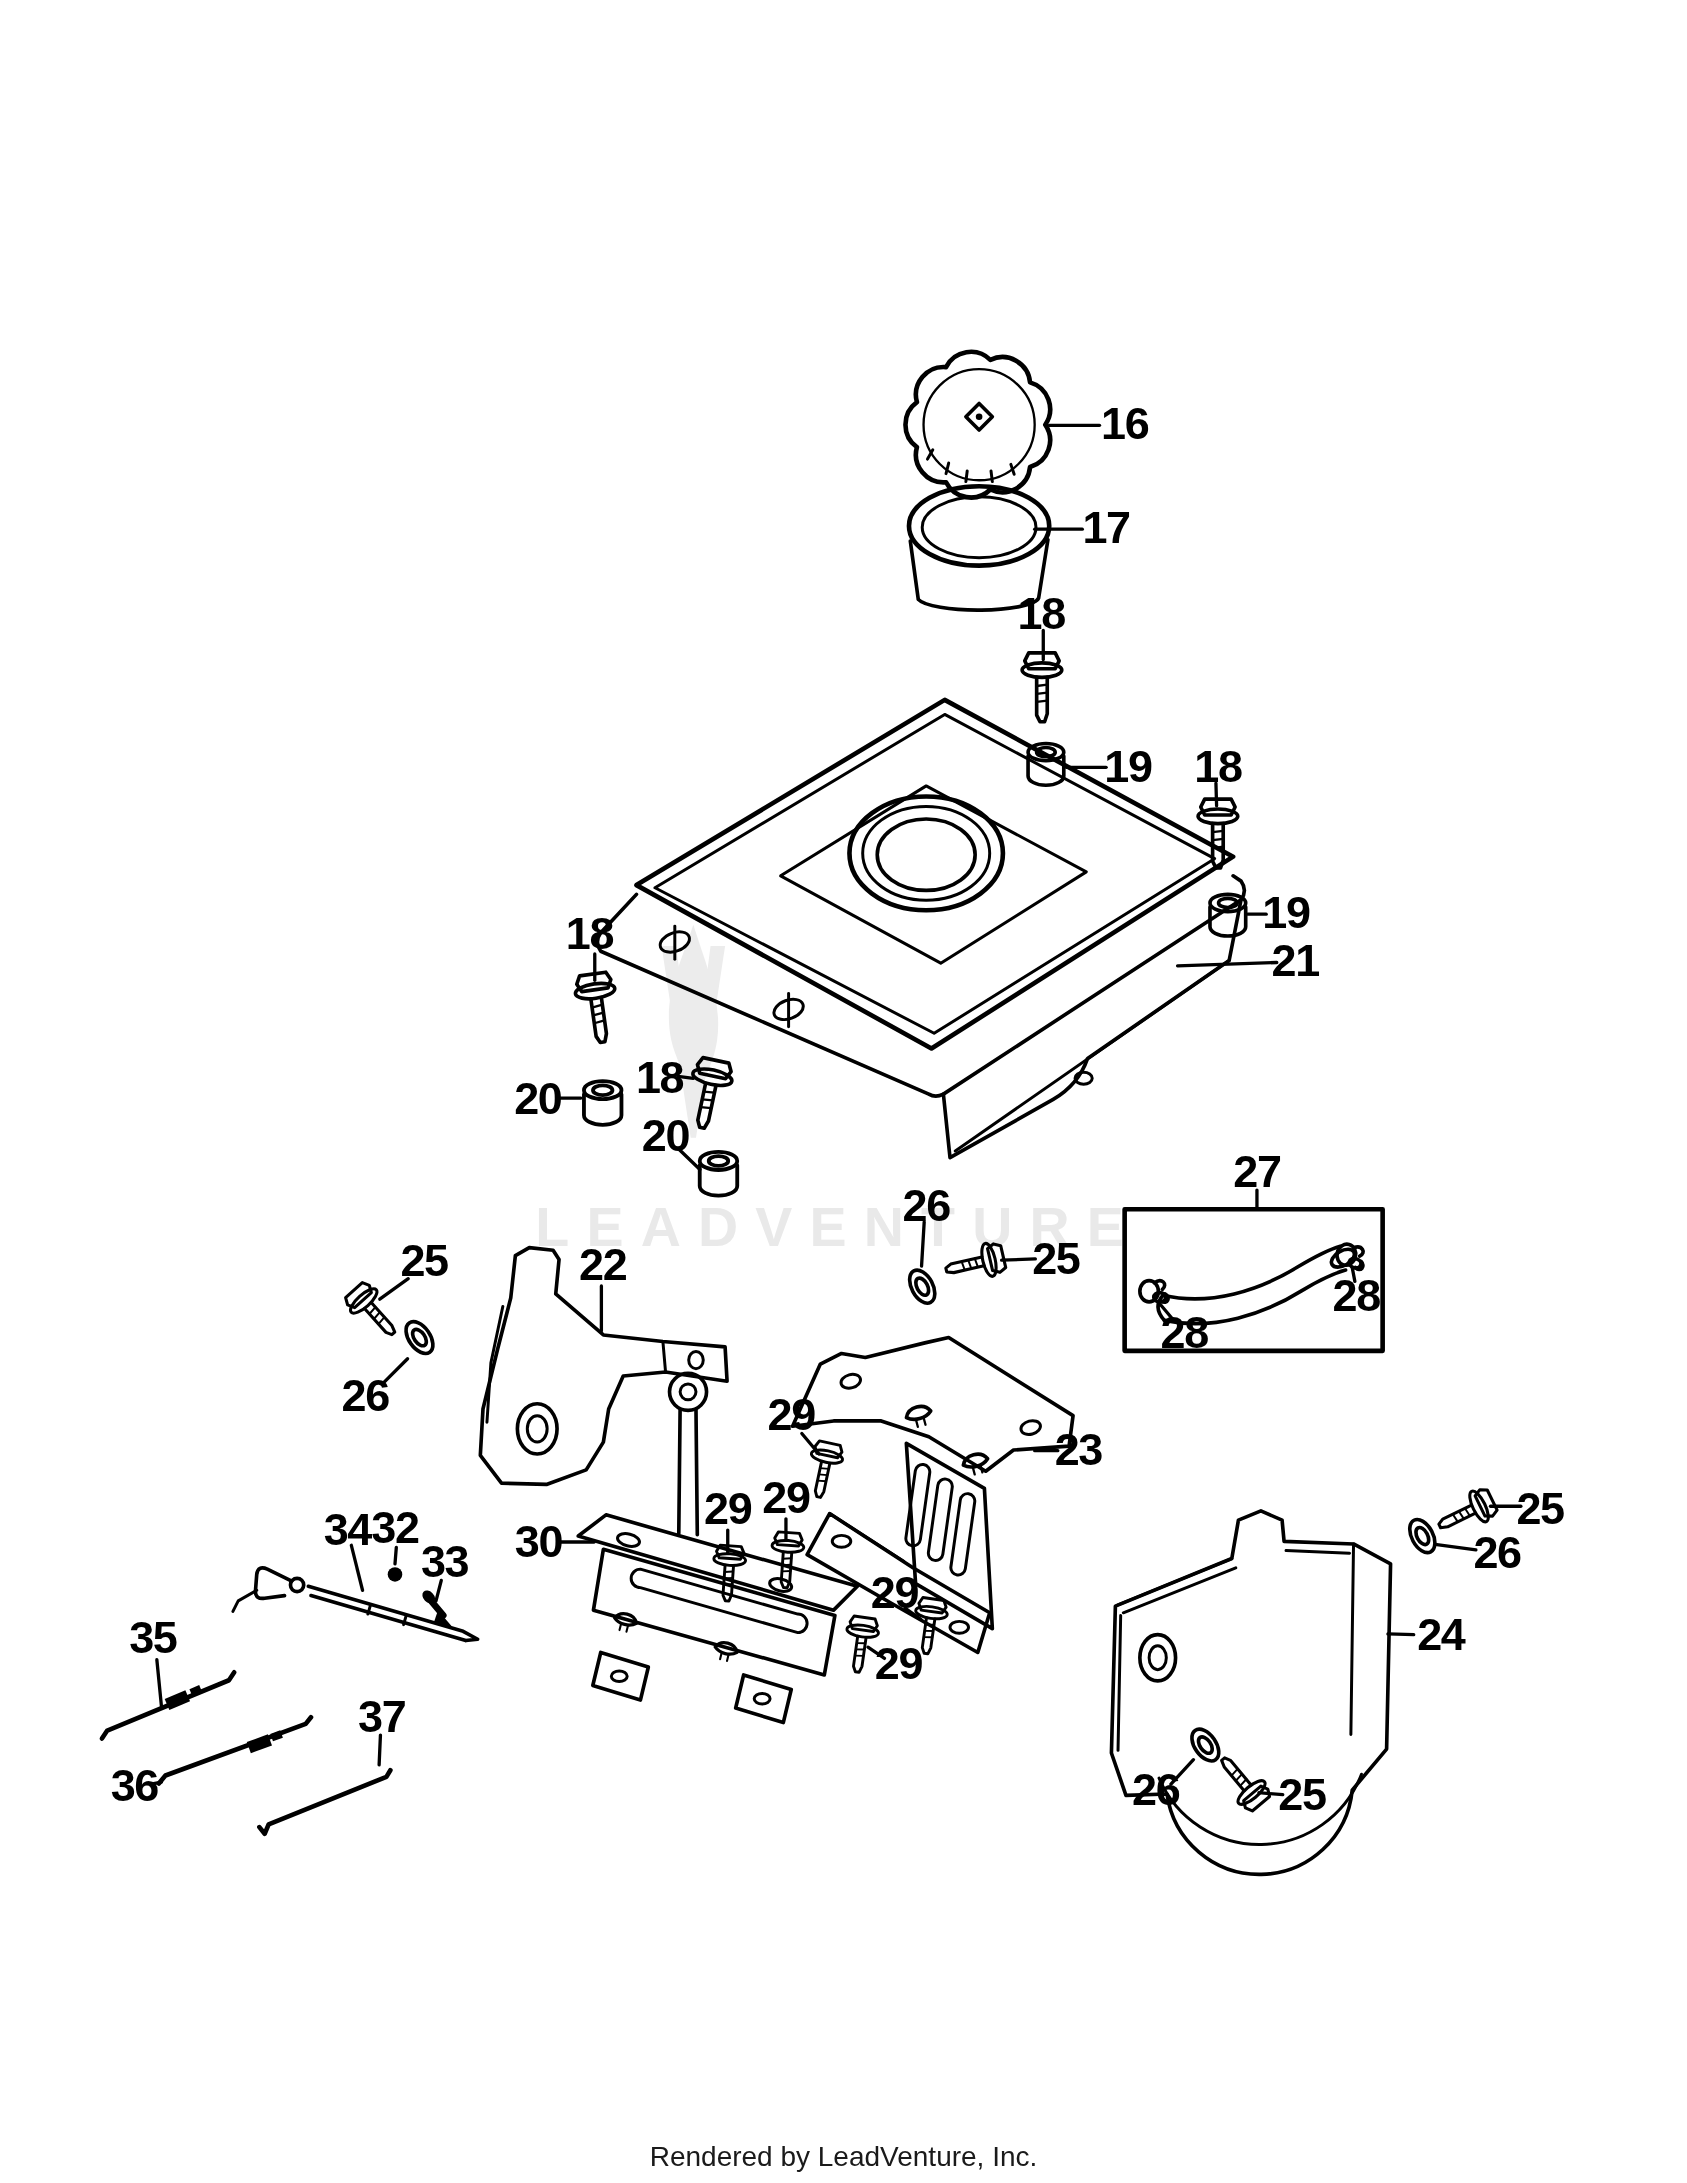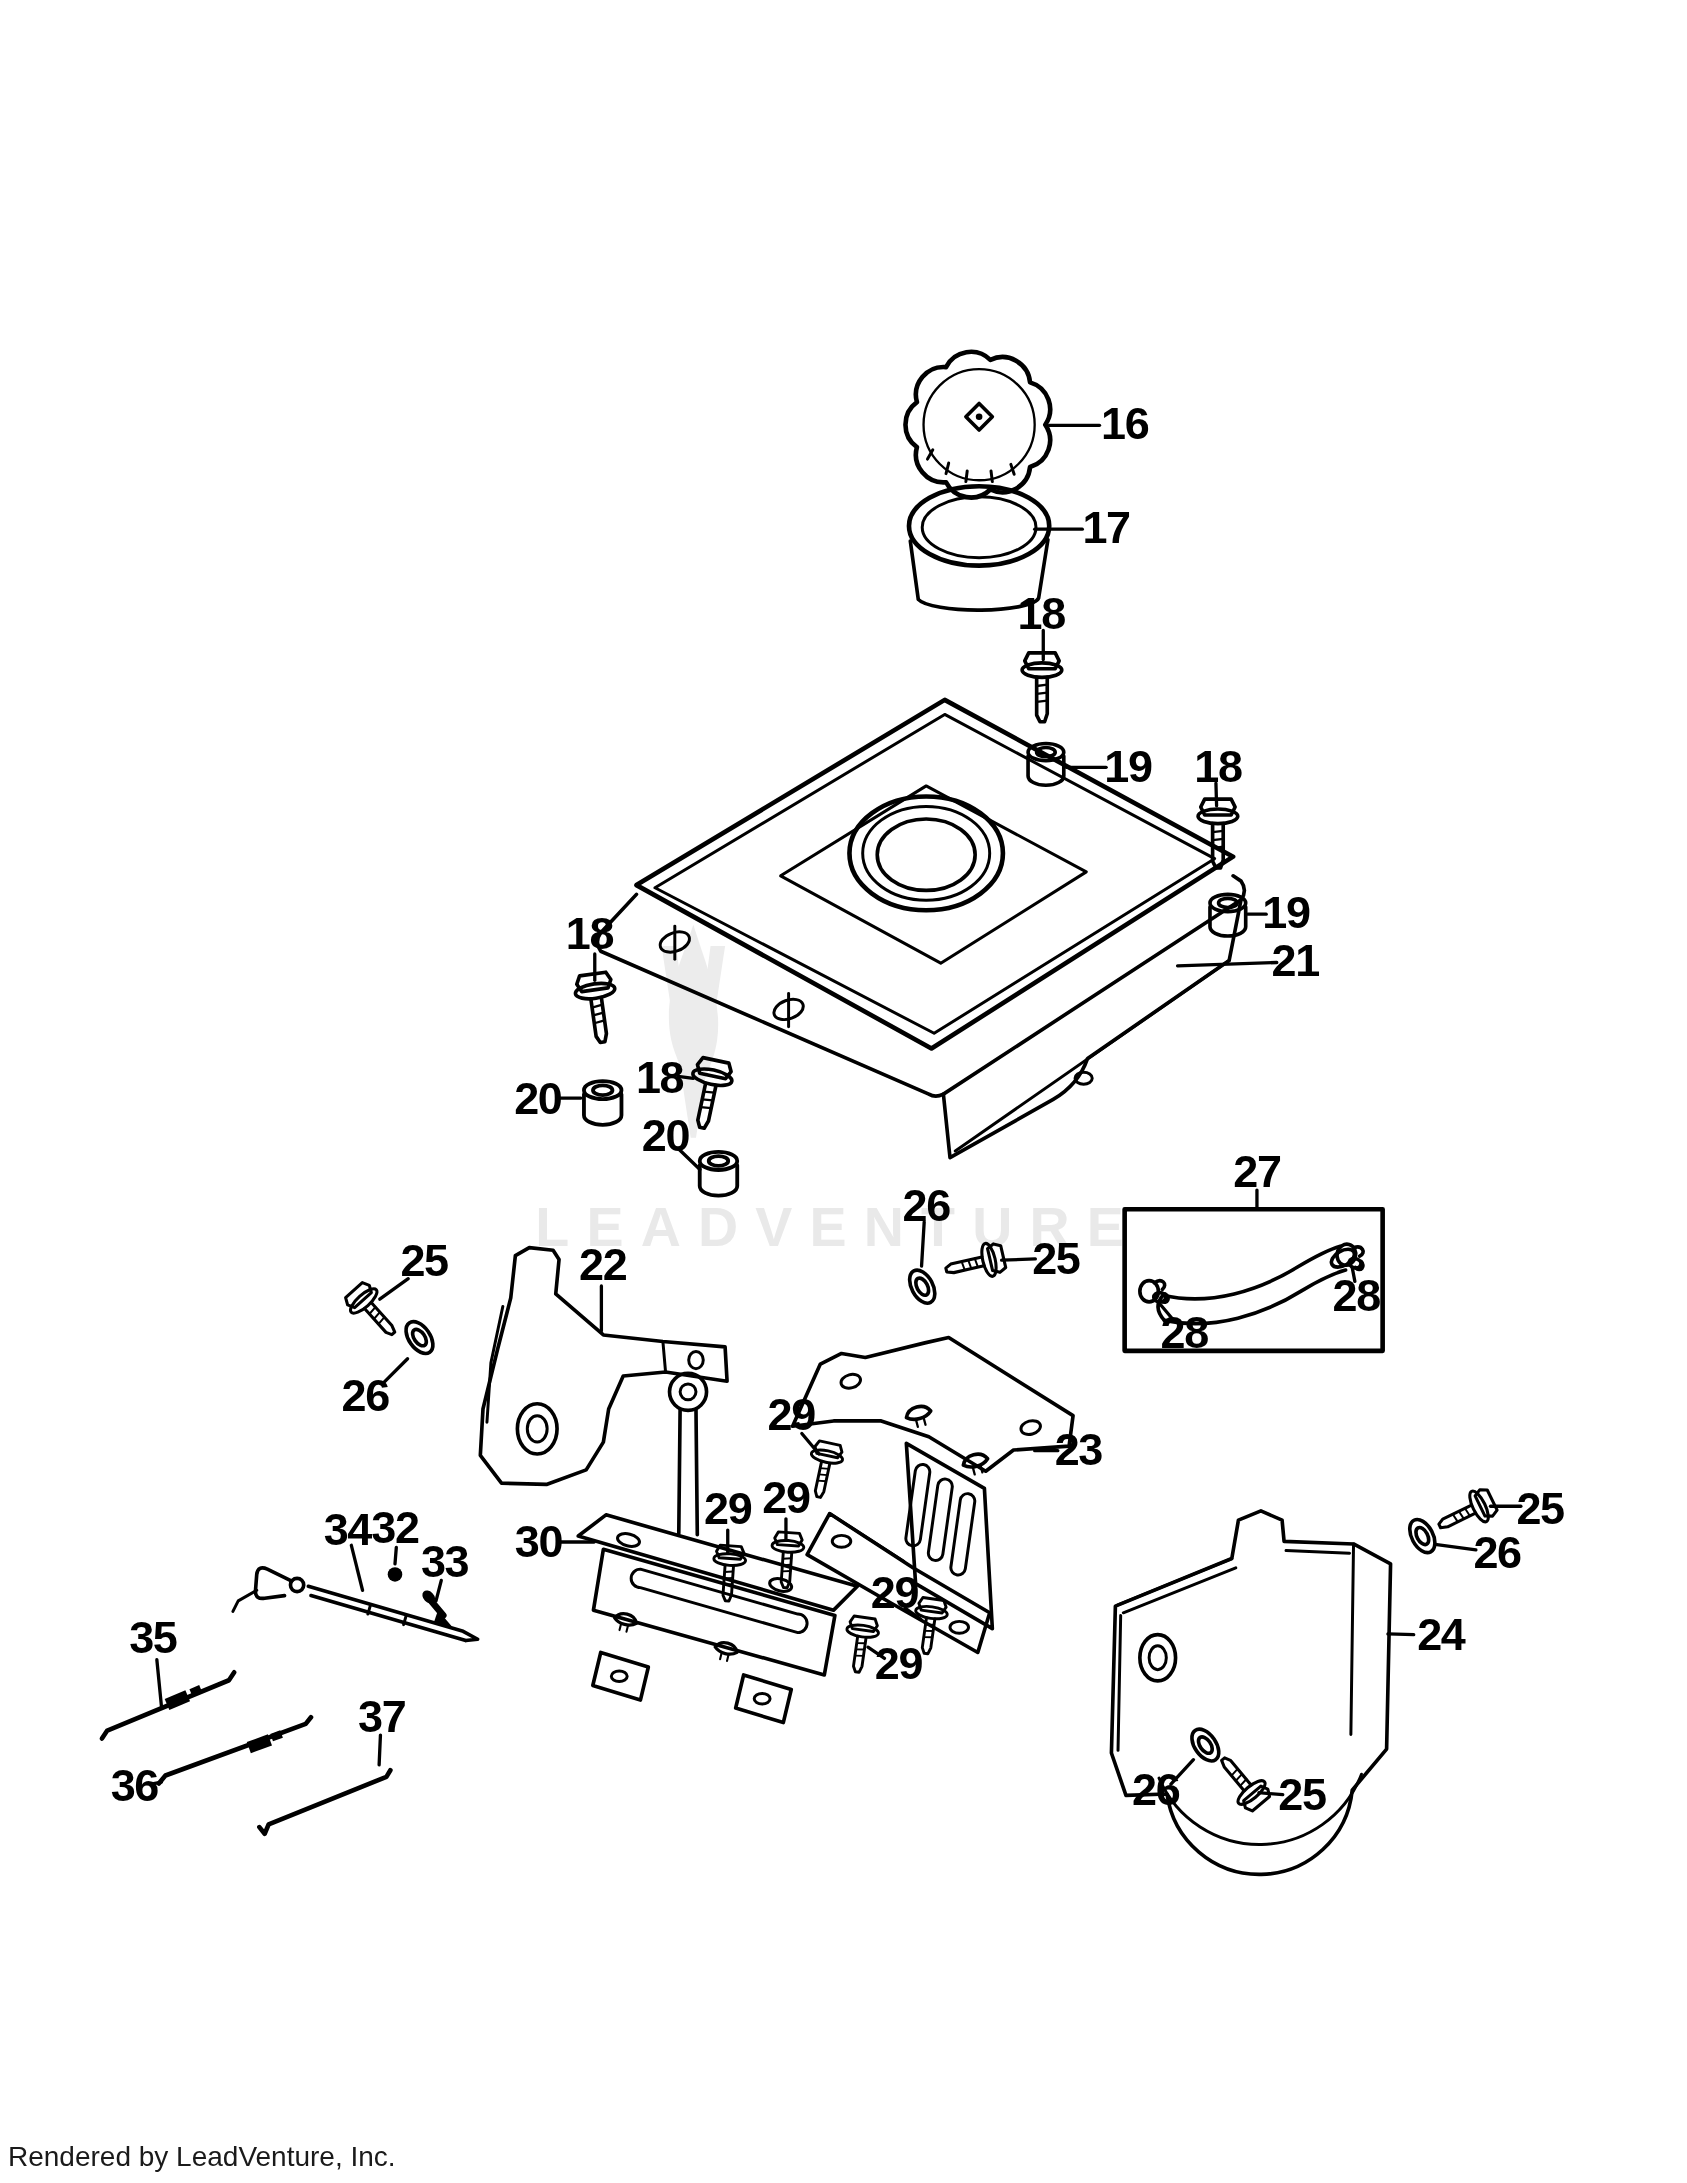--- a/index.html
+++ b/index.html
@@ -12,22 +12,22 @@
   #diagram .w3{stroke-width:3.5}
   #diagram .w4{stroke-width:4.5}
   #diagram .w7{stroke-width:7}
   #diagram .blk{fill:#000;stroke:none}
   #diagram .leader{stroke:#000;stroke-width:5;}
   #diagram text.callout{font:700 68px "Liberation Sans",sans-serif;fill:#000;
     text-anchor:middle;dominant-baseline:central;letter-spacing:-2px;stroke:none;}
   #diagram text.watermark{font:700 84px "Liberation Sans",sans-serif;fill:#e9e9e9;
     text-anchor:middle;letter-spacing:26px;stroke:none;}
   #diagram .wm{fill:#ececec;stroke:none;}
-  .footer{position:absolute;left:0;right:0;top:2141px;
-    font:400 28px "Liberation Sans",sans-serif;color:#1a1a1a;margin-left:8px;}
+  .footer{position:absolute;left:0;right:0;top:2141px;text-align:center;
+    font:400 28px "Liberation Sans",sans-serif;color:#1a1a1a;}
 </style>
 </head>
 <body>
 
 <div class="page">
 <svg id="diagram" viewBox="0 0 2550 3300" width="1687" height="2183">
 
   <defs>
     <g id="sym-bolt">
       <path d="M -20,-44 L 20,-44 L 26,-32 L 20,-20 L -20,-20 L -26,-32 Z"></path>

